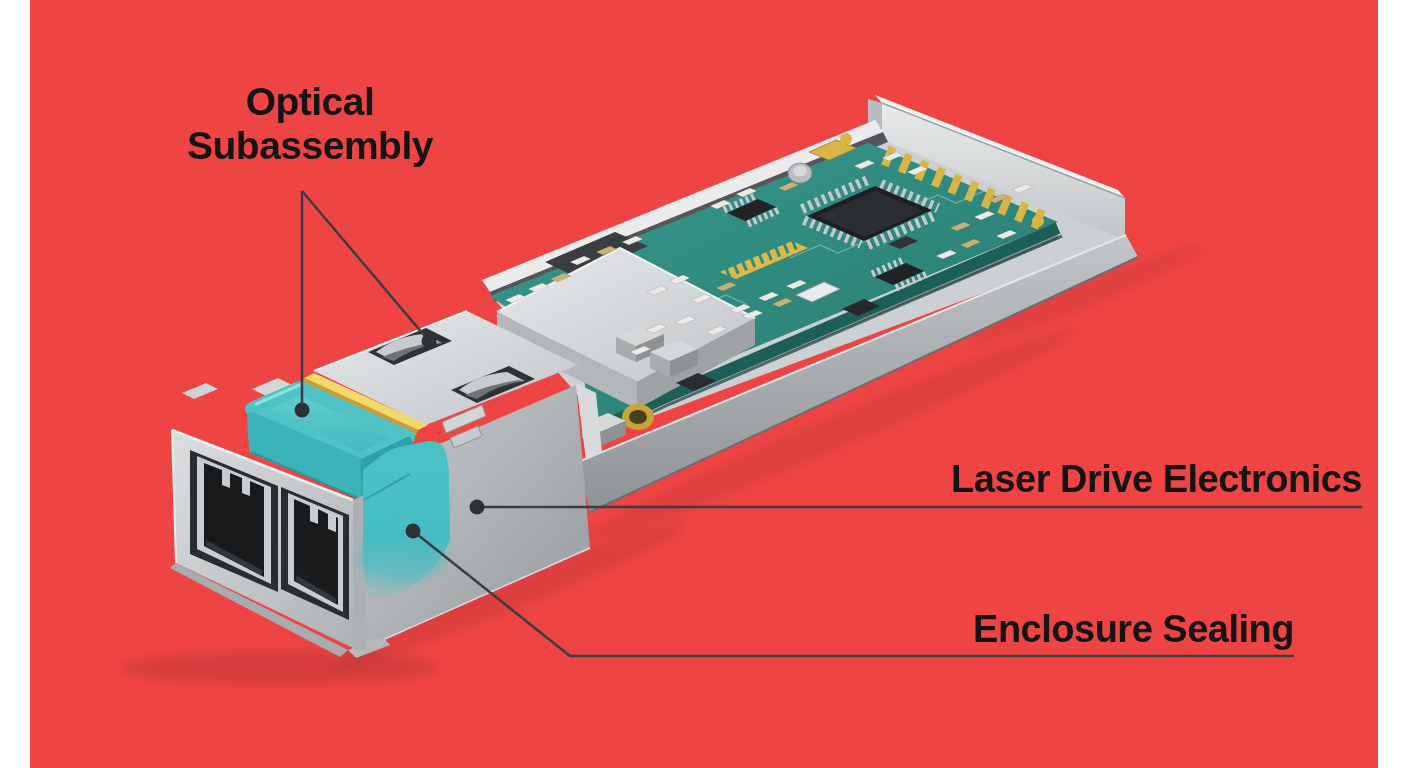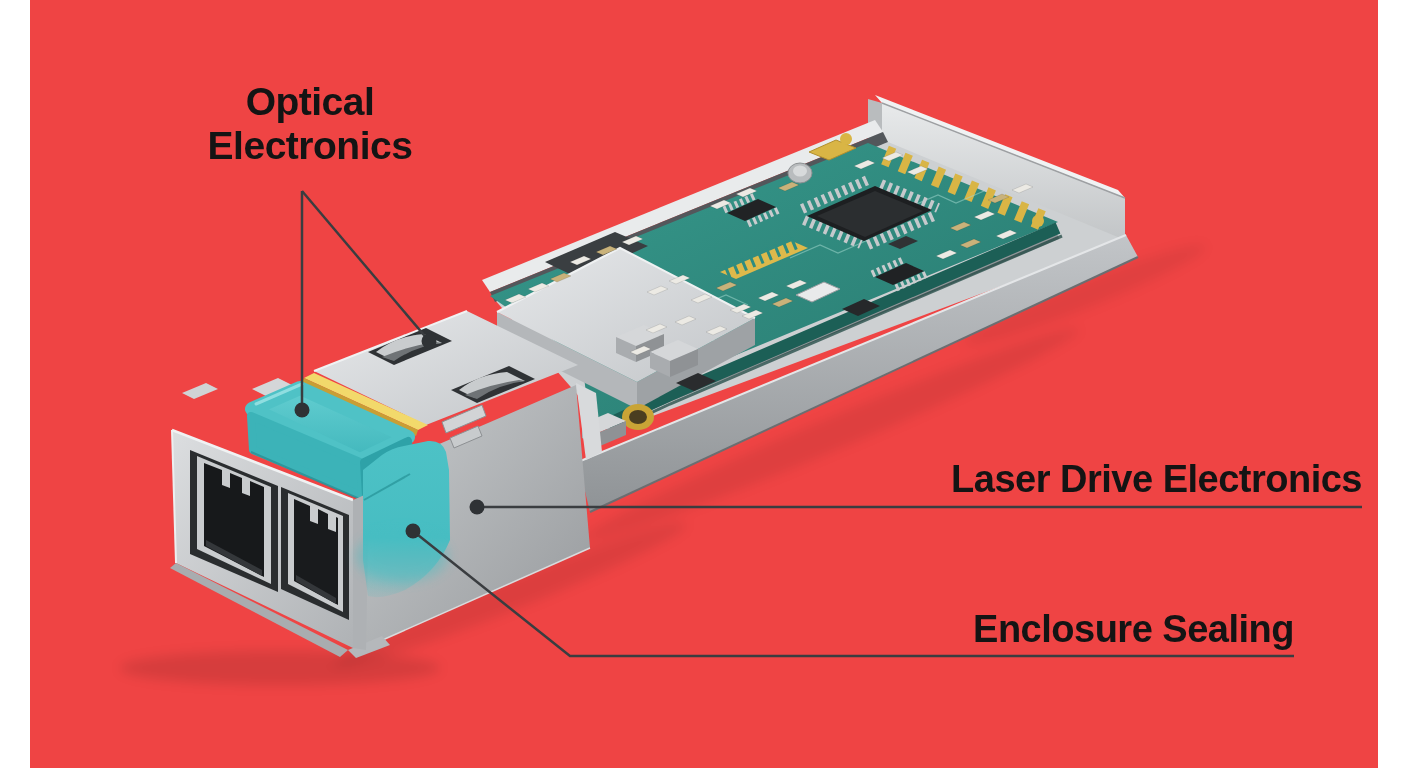--- a/index.html
+++ b/index.html
@@ -278,18 +278,18 @@
   <g fill="#2F3235">
     <circle cx="272" cy="410" r="7.5"></circle>
     <circle cx="399" cy="341" r="7.5"></circle>
     <circle cx="447" cy="507" r="7.5"></circle>
     <circle cx="383" cy="531" r="7.5"></circle>
   </g>
 </svg>
 
 <div id="optical-label" class="callout">
   <div>Optical</div>
-  <div>Electronics</div>
+  <div>Subassembly</div>
 </div>
 <div id="enclosure-label" class="callout">Enclosure Sealing</div>
 <div id="laser-label" class="callout">Laser Drive Electronics</div>
 
 </div>
 
 </body></html>

